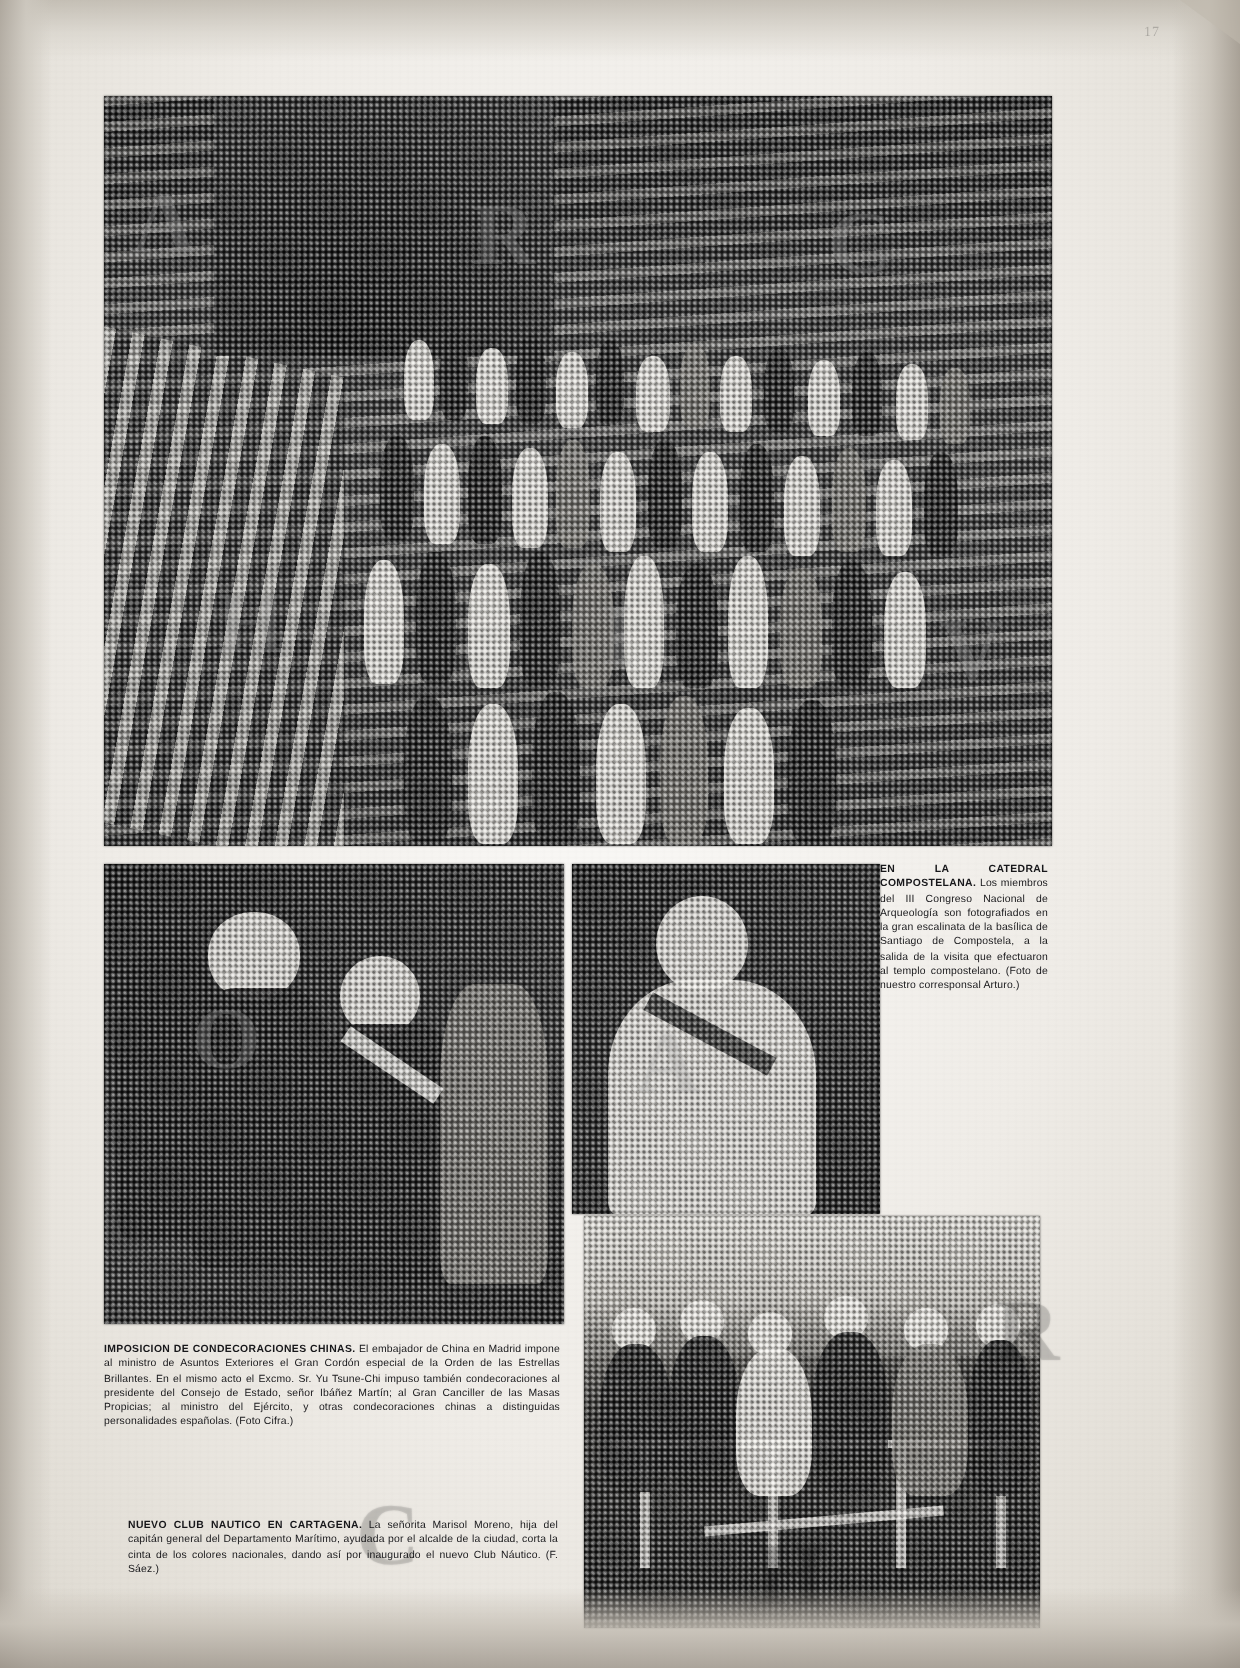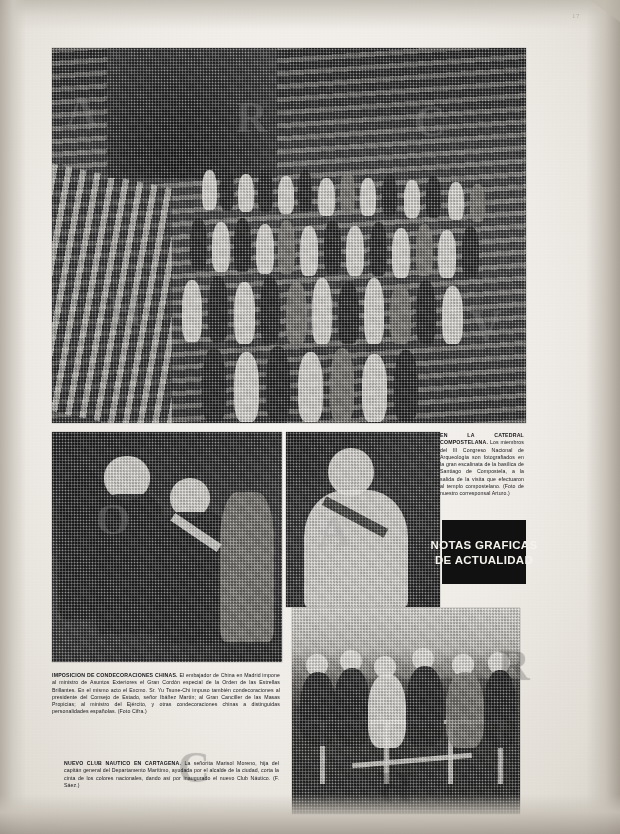--- a/index.html
+++ b/index.html
@@ -334,24 +334,20 @@
     <div style="position:absolute;left:60px;top:150px;width:120px;height:5px;background:rgba(240,238,232,.8);transform:rotate(-5deg);"></div>
     <div class="halftone"></div>
     <div class="grain2"></div>
   </div>
 
   <div class="caption" id="caption-cathedral">
     <span class="lead">EN LA CATEDRAL COMPOSTELANA.</span>
     <span>Los miembros del III Congreso Nacional de Arqueología son fotografiados en la gran escalinata de la basílica de Santiago de Compostela, a la salida de la visita que efectuaron al templo compostelano. (Foto de nuestro corresponsal Arturo.)</span>
   </div>
 
-  <div id="notas-plate">
-    <div class="line">NOTAS GRAFICAS</div>
-    <div class="line">DE ACTUALIDAD</div>
-  </div>
 
   <div class="caption" id="caption-chinese">
     <span class="lead">IMPOSICION DE CONDECORACIONES CHINAS.</span>
     <span>El embajador de China en Madrid impone al ministro de Asuntos Exteriores el Gran Cordón especial de la Orden de las Estrellas Brillantes. En el mismo acto el Excmo. Sr. Yu Tsune-Chi impuso también condecoraciones al presidente del Consejo de Estado, señor Ibáñez Martín; al Gran Canciller de las Masas Propicias; al ministro del Ejército, y otras condecoraciones chinas a distinguidas personalidades españolas. (Foto Cifra.)</span>
   </div>
 
   <div class="caption" id="caption-nautico">
     <span class="lead">NUEVO CLUB NAUTICO EN CARTAGENA.</span>
     <span>La señorita Marisol Moreno, hija del capitán general del Departamento Marítimo, ayudada por el alcalde de la ciudad, corta la cinta de los colores nacionales, dando así por inaugurado el nuevo Club Náutico. (F. Sáez.)</span>
   </div>

